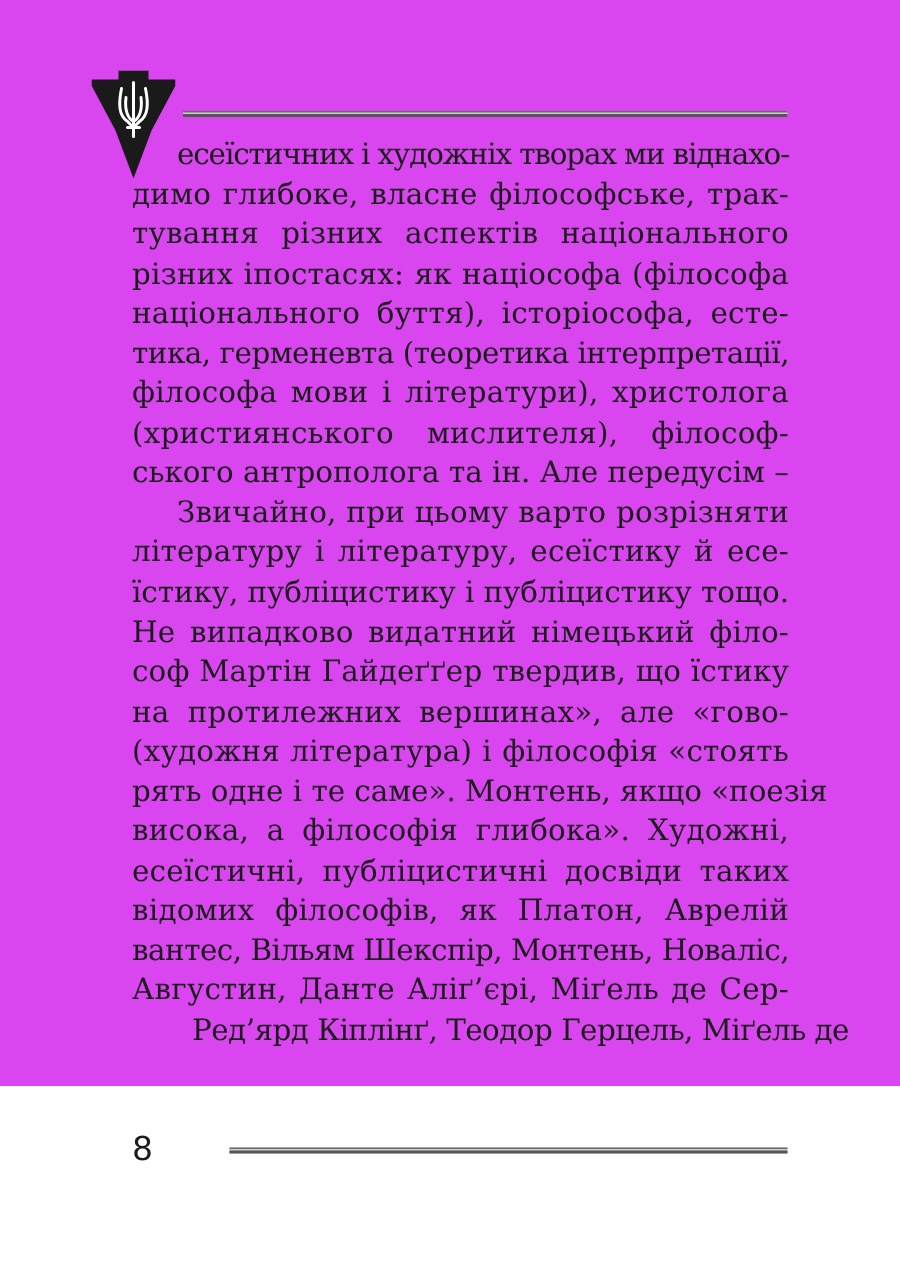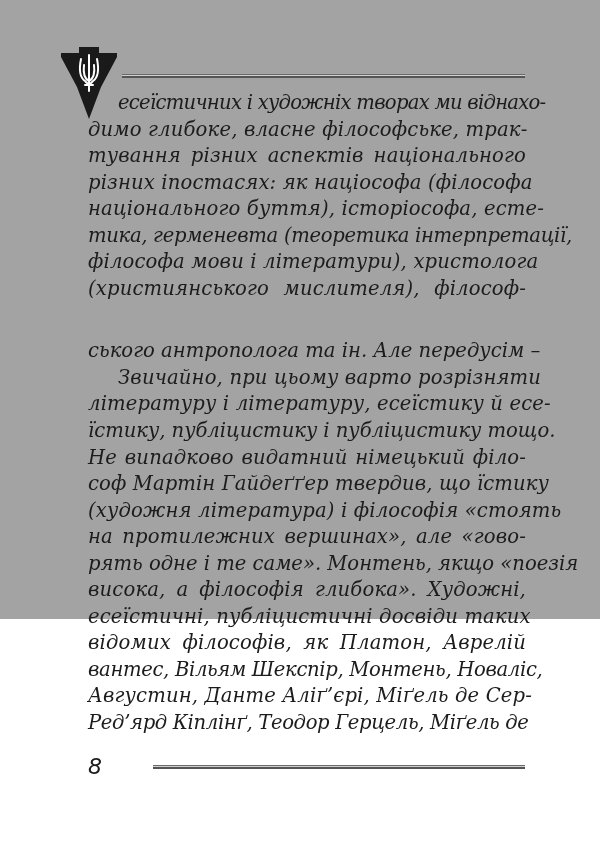--- a/index.html
+++ b/index.html
@@ -1,17 +1,17 @@
 <!DOCTYPE html>
 <html><head>
 <meta charset="utf-8">
 <style>
   html, body { margin: 0; padding: 0; background: #ffffff; }
   body { width: 600px; height: 846px; position: relative; overflow: hidden; }
-  .page { position: absolute; left: 0; top: 0; width: 600px; height: 619px; background: #a3a3a3; font-style: italic; }
+  .page { position: absolute; left: 0; top: 0; width: 600px; height: 724px; background: #d946ef; }
   .emblem { position: absolute; left: 61px; top: 47px; width: 56px; height: 72px; }
   .header-rule { position: absolute; left: 122px; top: 74px; width: 403px; height: 4px;
     border-top: 1px solid #6a6a6a; border-bottom: 2px solid #555; background: #cfcfcf; box-sizing: border-box; }
   .text-block { position: absolute; left: 88px; top: 90px; width: 438px;
     font-family: "DejaVu Serif", "Liberation Serif", serif; font-size: 19.6px; line-height: 26.55px;
     color: #1c1c1c; letter-spacing: 0.15px; }
   .line { display: block; white-space: nowrap; text-align: justify; text-align-last: justify; height: 26.55px; overflow: visible; }
   .line.first { padding-left: 30px; }
   .line.last { text-align-last: left; }
   .line.indent { padding-left: 30px; }
@@ -42,34 +42,34 @@
 
   <div class="text-block">
     <span class="line first" style="letter-spacing: -0.743674px;">есеїстичних і художніх творах ми віднахо-</span>
     <span class="line">димо глибоке, власне філософське, трак-</span>
     <span class="line">тування різних аспектів національного</span>
     <span class="line">різних іпостасях: як націософа (філософа</span>
     <span class="line">національного буття), історіософа, есте-</span>
     <span class="line" style="letter-spacing: -0.319494px;">тика, герменевта (теоретика інтерпретації,</span>
     <span class="line">філософа мови і літератури), христолога</span>
     <span class="line">(християнського мислителя), філософ-</span>
-    <span class="line" style="letter-spacing: 0.00708841px; margin-top: 36px;">ського антрополога та ін. Але передусім –</span>
+    <span class="line" style="letter-spacing: 0.00708841px;">ського антрополога та ін. Але передусім –</span>
 
     <span class="line indent">Звичайно, при цьому варто розрізняти</span>
     <span class="line">літературу і літературу, есеїстику й есе-</span>
     <span class="line" style="letter-spacing: -0.049314px;">їстику, публіцистику і публіцистику тощо.</span>
     <span class="line">Не випадково видатний німецький філо-</span>
     <span class="line" style="letter-spacing: 0.0995192px;">соф Мартін Гайдеґґер твердив, що їстику</span>
+    <span class="line">на протилежних вершинах», але «гово-</span>
     <span class="line">(художня література) і філософія «стоять</span>
-    <span class="line">на протилежних вершинах», але «гово-</span>
     <span class="line" style="letter-spacing: -0.0207589px;">рять одне і те саме». Монтень, якщо «поезія</span>
     <span class="line">висока, а філософія глибока». Художні,</span>
     <span class="line">есеїстичні, публіцистичні досвіди таких</span>
     <span class="line">відомих філософів, як Платон, Аврелій</span>
     <span class="line" style="letter-spacing: -0.336662px;">вантес, Вільям Шекспір, Монтень, Новаліс,</span>
     <span class="line">Августин, Данте Аліґ’єрі, Міґель де Сер-</span>
-    <span class="line" style="letter-spacing: -0.34814px;">Ред’ярд Кіплінґ, Теодор Герцель, Міґель де</span>
+    <span class="line" style="letter-spacing: -0.34814px; margin-left: 40px;">Ред’ярд Кіплінґ, Теодор Герцель, Міґель де</span>
   </div>
 
   <div class="page-number">8</div>
   <div class="footer-rule"></div>
 
 </div>
 
 </body></html>

